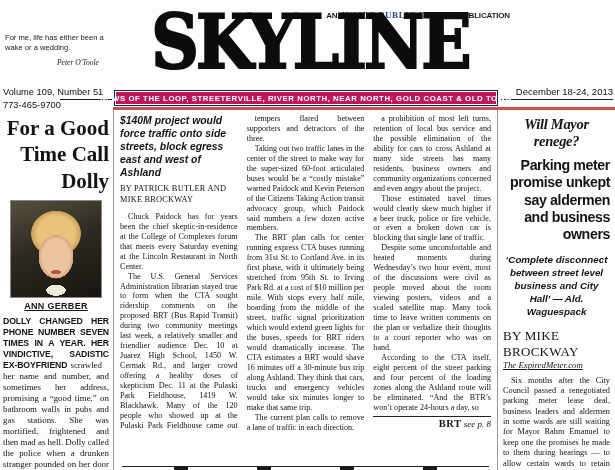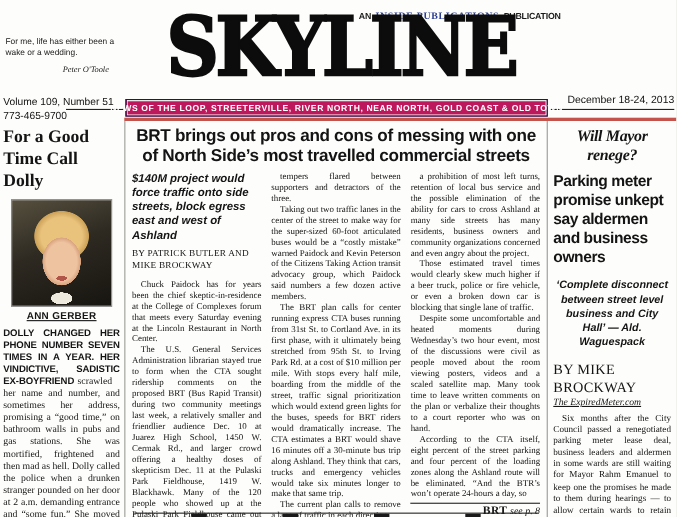--- a/index.html
+++ b/index.html
@@ -35,21 +35,21 @@
   .banner span { font-family:"Liberation Sans",sans-serif; font-weight:bold; font-size:7.8px; letter-spacing:0.55px; color:#ffffff; white-space:nowrap; }
   .red-band { position:absolute; top:107px; left:113px; width:502px; height:3px; background:#c4544b; }
 
   
   .main { position:absolute; top:110px; left:0; width:615px; height:360px; display:flex; }
   .col-left  { width:114px; border-right:1px solid #9a9a96; padding:3px 4px 0 3px; overflow:hidden; }
   .col-mid   { width:384px; border-right:1px solid #9a9a96; padding:4px 6px 0 6px; overflow:hidden; position:relative; }
   .col-right { width:116px; padding:3px 4px 0 5px; overflow:hidden; }
 
   
-  .dolly-head { font-family:"Liberation Serif",serif; font-weight:bold; font-size:16px; line-height:1.25; text-align:left; margin-top:2px; }
+  .dolly-head { font-family:"Liberation Serif",serif; font-weight:bold; font-size:21px; line-height:1.25; text-align:right; margin-top:2px; }
   .photo {
     width:92px; height:98px; margin:6px auto 3px; border:1px solid #888;
     background:
       radial-gradient(ellipse 7px 3px at 50% 74%, #b05548 70%, rgba(0,0,0,0) 71%),
       radial-gradient(ellipse 16px 9px at 50% 93%, #efeade 60%, rgba(0,0,0,0) 61%),
       radial-gradient(ellipse 24px 30px at 50% 58%, #eec3a0 58%, #d9a37f 72%, rgba(0,0,0,0) 73%),
       radial-gradient(ellipse 36px 33px at 50% 34%, #e9c27c 52%, #cda258 68%, rgba(0,0,0,0) 70%),
       linear-gradient(160deg, #57503f 0%, #2e2a22 45%, #171510 100%);
   }
   .photo-cap { font-family:"Liberation Sans",sans-serif; font-weight:bold; font-size:9px; text-align:center; letter-spacing:0.3px; margin-bottom:5px;text-decoration:underline; }
@@ -65,21 +65,21 @@
   .brt-cols p.body { font-size:8.1px; line-height:1.23; text-align:justify; text-indent:8px; }
   .jump { border-top:1px solid #222; margin-top:3px; padding-top:1px; text-align:right; font-size:9px; }
   .jump b { font-family:"Liberation Serif",serif; font-size:10.5px; letter-spacing:0.5px; }
   .jump i { font-style:italic; }
   .cutoff-rule { position:absolute; left:8px; right:8px; bottom:3px; border-top:1px solid #222; }
   .cutoff-marks { position:absolute; bottom:0; left:60px; right:60px; height:3px; display:flex; justify-content:space-between; }
   .cutoff-marks i { display:block; width:14px; height:3px; background:#1a1a1a; }
 
   
   .mayor-kicker { font-family:"Liberation Serif",serif; font-weight:bold; font-style:italic; font-size:14.5px; text-align:center; letter-spacing:-0.3px; margin-top:3px; }
-  .mayor-head { font-family:"Liberation Sans",sans-serif; font-weight:bold; font-size:14.2px; line-height:1.22; text-align:left; letter-spacing:-0.4px; margin-top:7px; }
+  .mayor-head { font-family:"Liberation Sans",sans-serif; font-weight:bold; font-size:14.2px; line-height:1.22; text-align:right; letter-spacing:-0.4px; margin-top:7px; }
   .mayor-quote { font-family:"Liberation Sans",sans-serif; font-weight:bold; font-style:italic; font-size:9.8px; line-height:1.35; text-align:center; margin-top:9px; padding:0 2px; }
   .mayor-by { font-size:13px; letter-spacing:0.3px; margin-top:9px; }
   .mayor-src { font-style:italic; font-size:8.8px; margin-bottom:6px;text-decoration:underline; }
   .mayor-body p { font-size:8.3px; line-height:1.25; text-align:justify; text-indent:8px; }
 </style>
 </head>
 <body>
 
 <div class="page">
 
@@ -118,21 +118,20 @@
       <div class="dolly-head">For a Good Time Call Dolly</div>
       <div class="photo"></div>
       <div class="photo-cap">ANN GERBER</div>
       <div class="dolly-body">
         <p><span class="lead">DOLLY CHANGED HER PHONE NUMBER SEVEN TIMES IN A YEAR. HER VINDICTIVE, SADISTIC EX-BOYFRIEND</span><span>scrawled her name and number, and sometimes her address, promising a “good time,” on bathroom walls in pubs and gas stations. She was mortified, frightened and then mad as hell. Dolly called the police when a drunken stranger pounded on her door at 2 a.m. demanding entrance and “some fun.” She moved three times. Dolly was phoned about 50 times, she told us, and had men ringing her doorbell at all hours of the night.</span></p>
 
       </div>
     </div>
 
     <div class="col-mid">
-      <div class="brt-head">BRT brings out pros and cons of messing with one of North Side’s most travelled commercial streets</div>
       <div class="brt-cols">
         <div>
           <div class="brt-sub">$140M project would force traffic onto side streets, block egress east and west of Ashland</div>
           <div class="brt-by">BY PATRICK BUTLER AND MIKE BROCKWAY</div>
           <p class="body">Chuck Paidock has for years been the chief skeptic-in-residence at the College of Complexes forum that meets every Saturday evening at the Lincoln Restaurant in North Center.</p>
           <p class="body">The U.S. General Services Administration librarian stayed true to form when the CTA sought ridership comments on the proposed BRT (Bus Rapid Transit) during two community meetings last week, a relatively smaller and friendlier audience Dec. 10 at Juarez High School, 1450 W. Cermak Rd., and larger crowd offering a healthy doses of skepticism Dec. 11 at the Pulaski Park Fieldhouse, 1419 W. Blackhawk. Many of the 120 people who showed up at the Pulaski Park Fieldhouse came out to voice criticism and concern over the proposed $160 million project. In some instances,</p>
         </div>
         <div>
           <p class="body">tempers flared between supporters and detractors of the three.</p>
           <p class="body">Taking out two traffic lanes in the center of the street to make way for the super-sized 60-foot articulated buses would be a “costly mistake” warned Paidock and Kevin Peterson of the Citizens Taking Action transit advocacy group, which Paidock said numbers a few dozen active members.</p>

